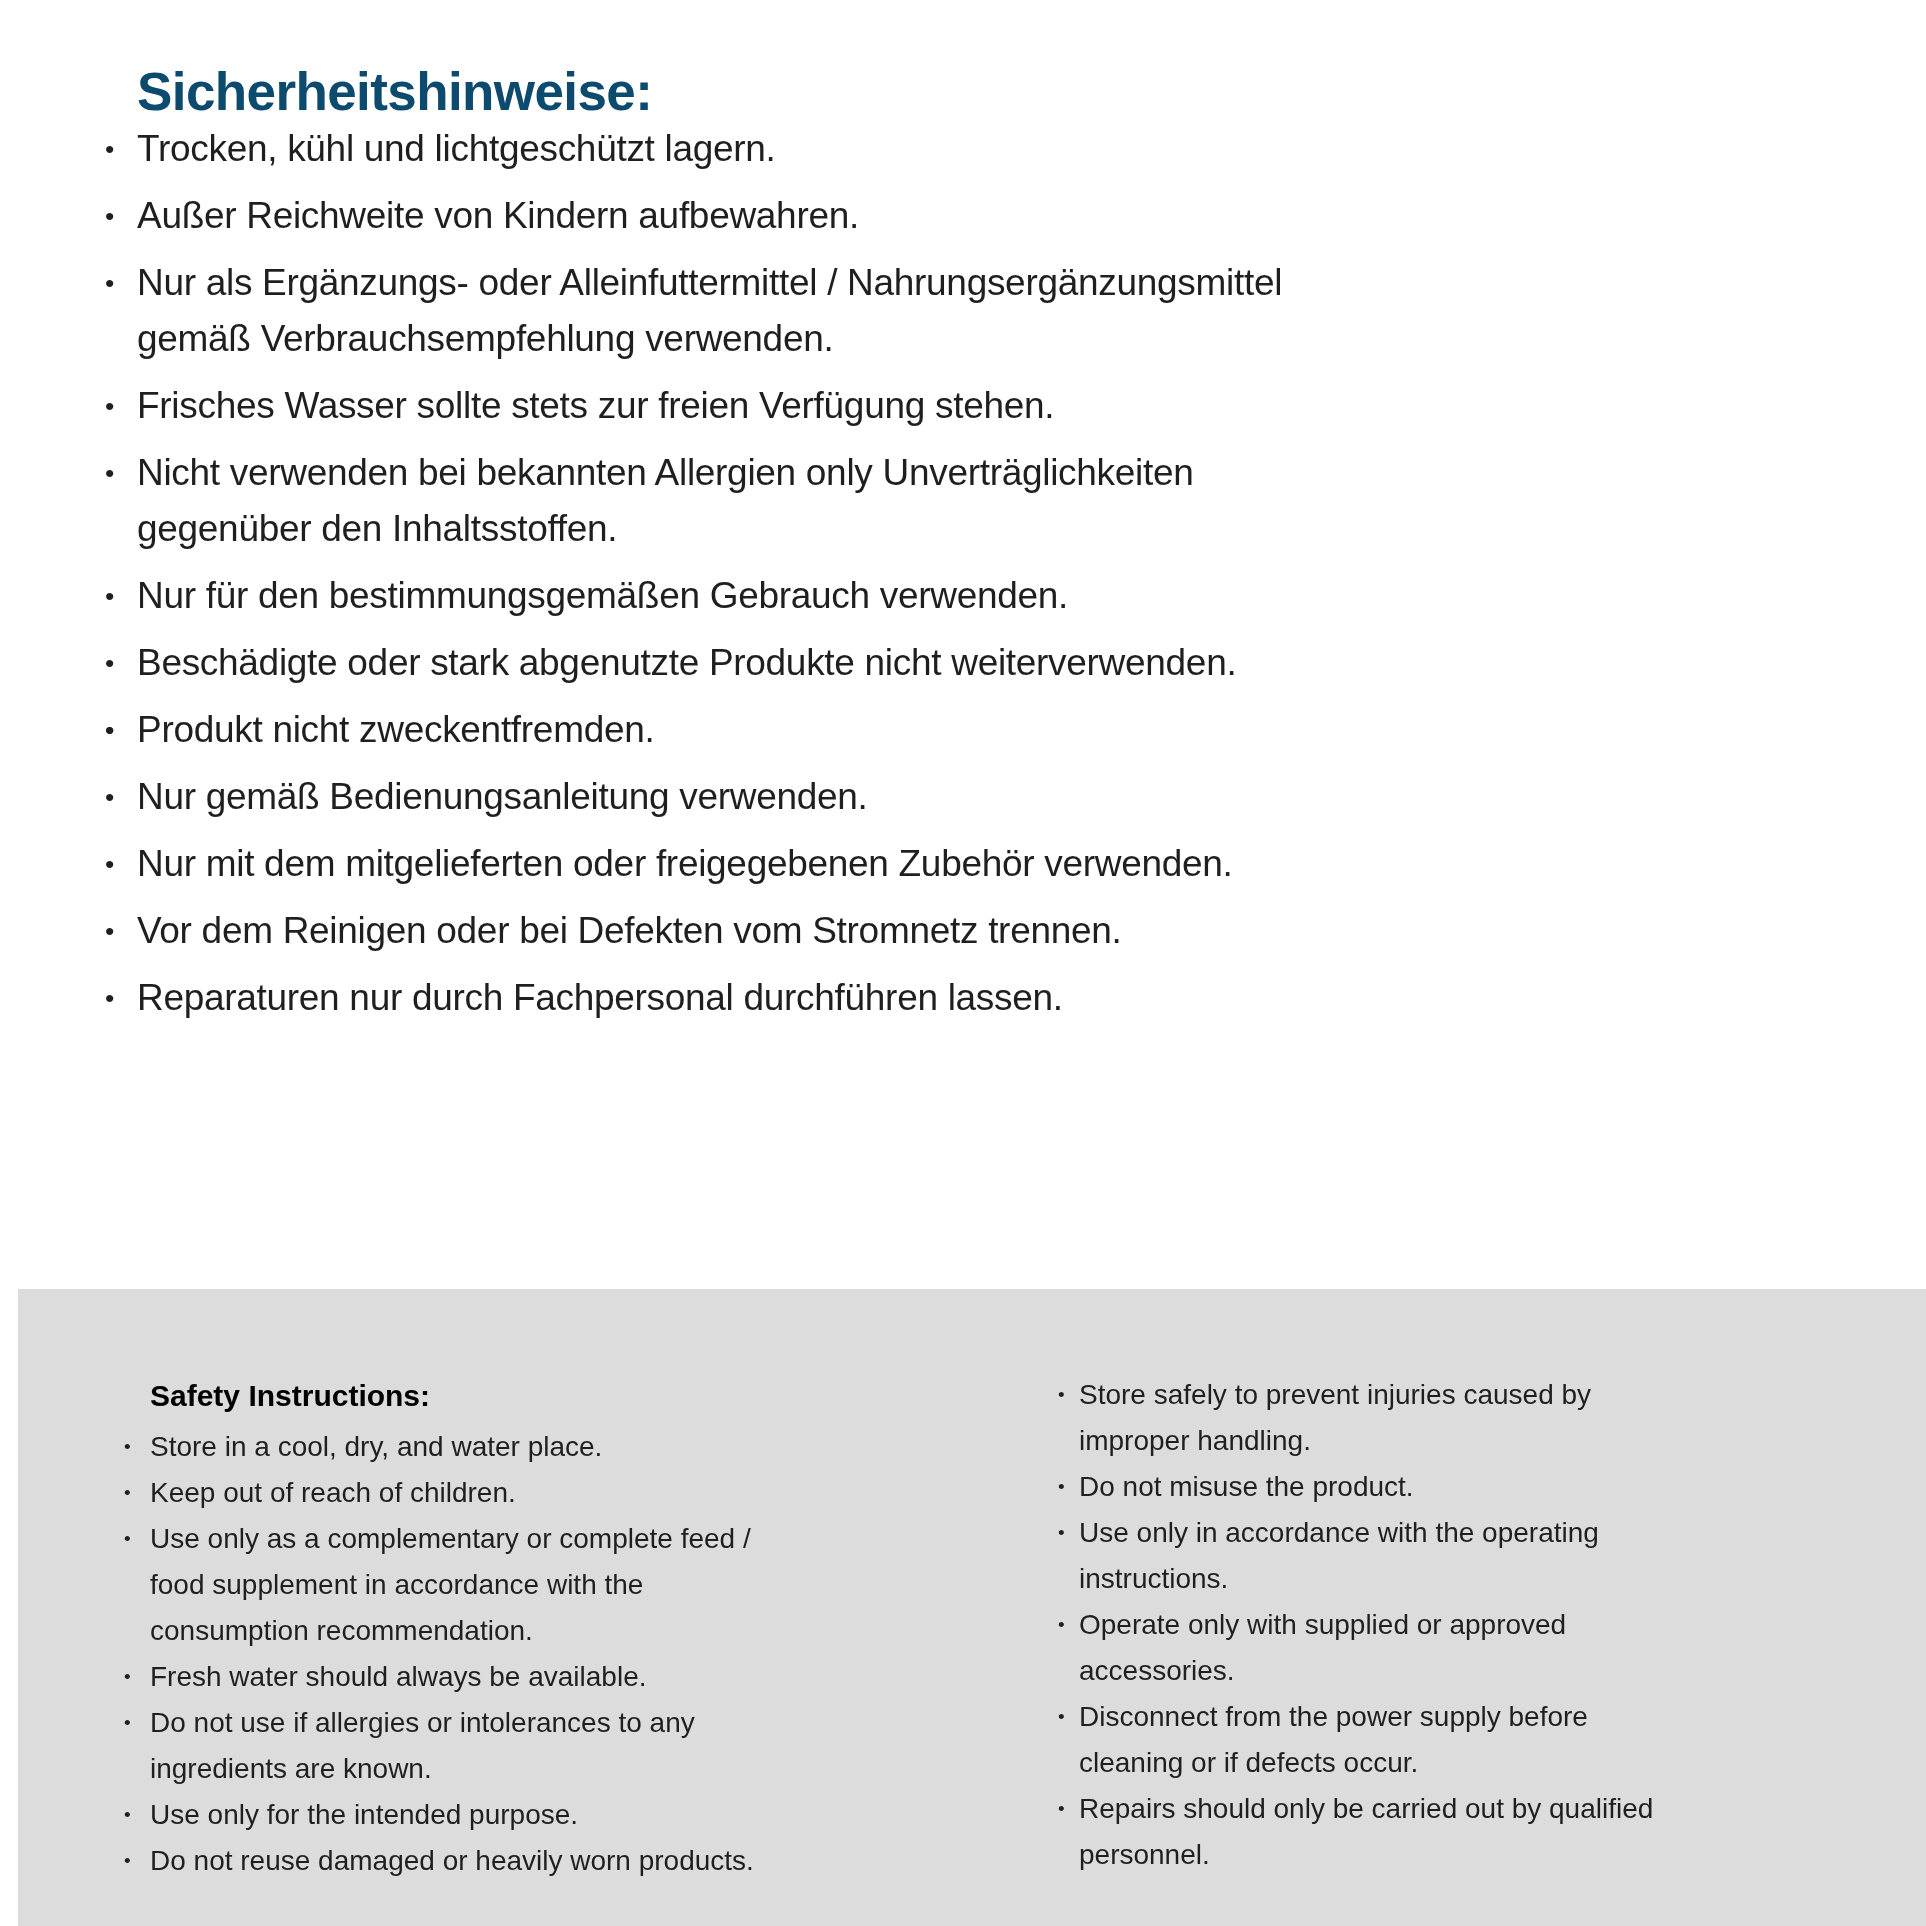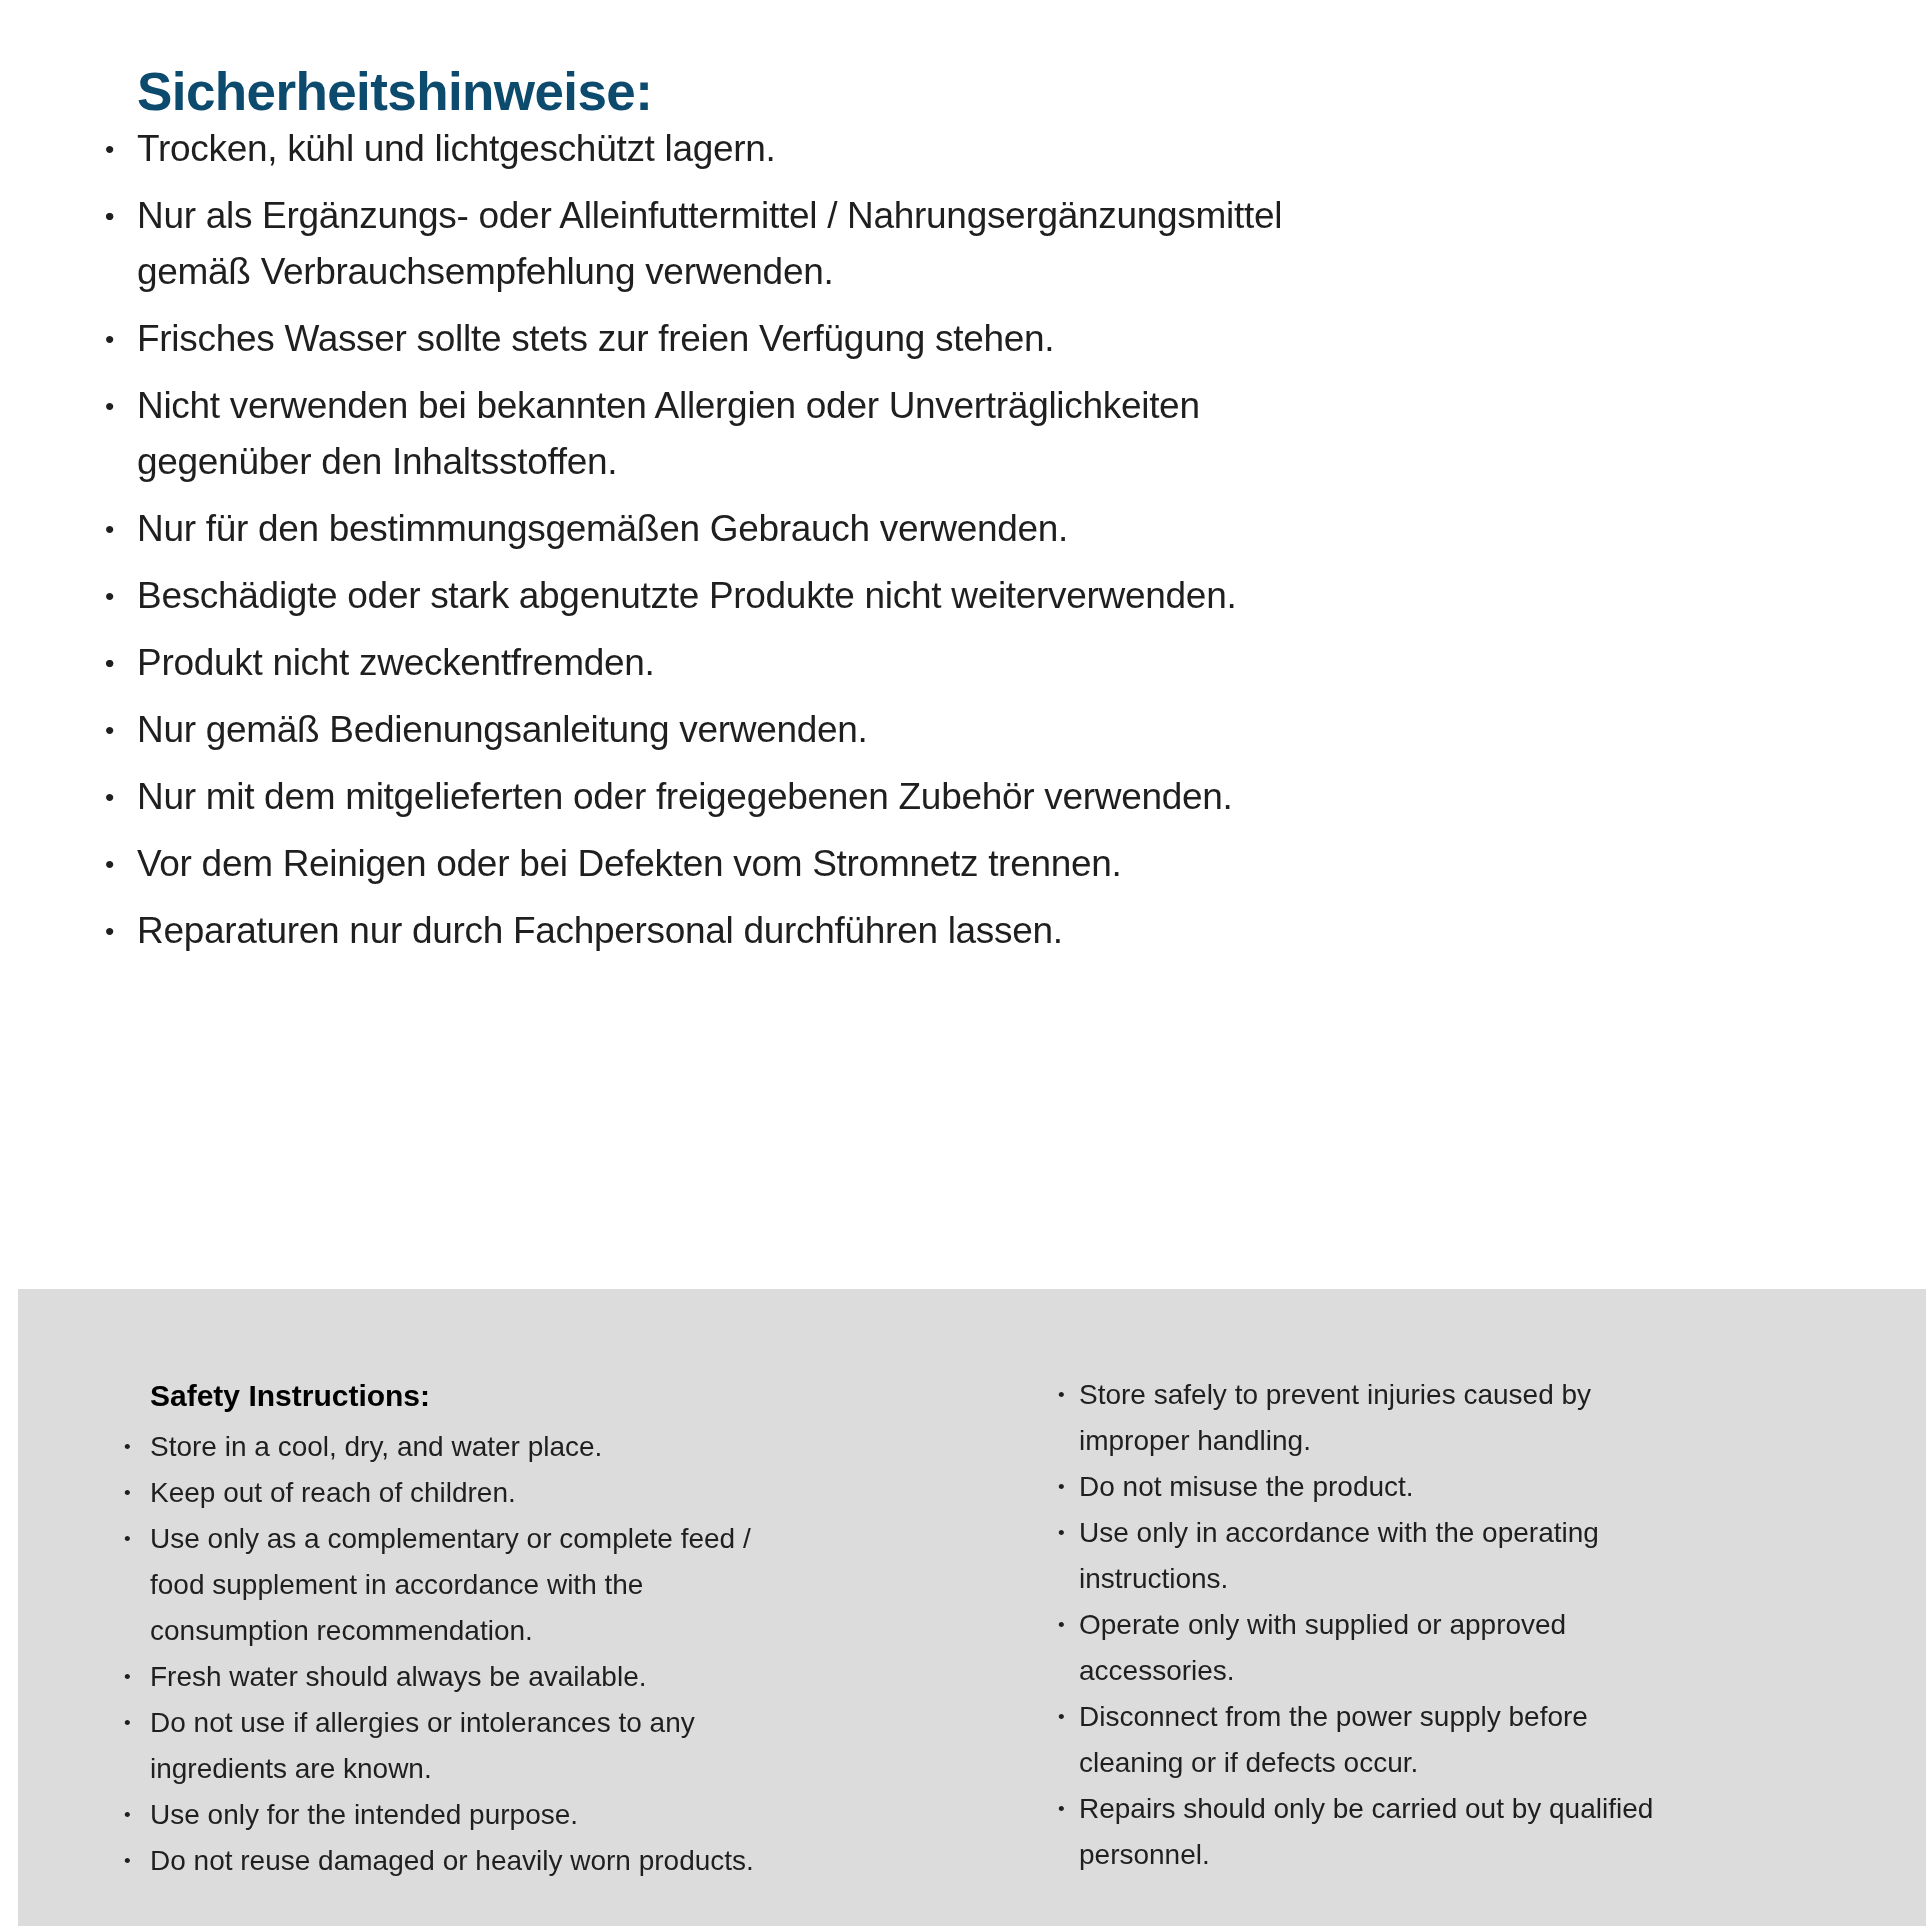--- a/index.html
+++ b/index.html
@@ -106,25 +106,25 @@
     white-space: pre-line;
   }
 </style>
 </head>
 <body style="background: rgb(255, 255, 255); color: rgb(31, 31, 31);">
 
 <div class="de-section">
   <div class="de-title">Sicherheitshinweise:</div>
   <ul class="bullet-list de-list">
       <li><span class="dot">•</span><span class="bt">Trocken, kühl und lichtgeschützt lagern.</span></li>
-      <li><span class="dot">•</span></li>
+      <li><span class="dot">•</span><span class="bt">Außer Reichweite von Kindern aufbewahren.</span></li>
       <li><span class="dot">•</span><span class="bt">Nur als Ergänzungs- oder Alleinfuttermittel / Nahrungsergänzungsmittel
 gemäß Verbrauchsempfehlung verwenden.</span></li>
       <li><span class="dot">•</span><span class="bt">Frisches Wasser sollte stets zur freien Verfügung stehen.</span></li>
-      <li><span class="dot">•</span><span class="bt">Nicht verwenden bei bekannten Allergien oder Unverträglichkeiten
+      <li><span class="dot">•</span><span class="bt">Nicht verwenden bei bekannten Allergien only Unverträglichkeiten
 gegenüber den Inhaltsstoffen.</span></li>
       <li><span class="dot">•</span><span class="bt">Nur für den bestimmungsgemäßen Gebrauch verwenden.</span></li>
       <li><span class="dot">•</span><span class="bt">Beschädigte oder stark abgenutzte Produkte nicht weiterverwenden.</span></li>
       <li><span class="dot">•</span></li>
       <li><span class="dot">•</span><span class="bt">Produkt nicht zweckentfremden.</span></li>
       <li><span class="dot">•</span><span class="bt">Nur gemäß Bedienungsanleitung verwenden.</span></li>
       <li><span class="dot">•</span><span class="bt">Nur mit dem mitgelieferten oder freigegebenen Zubehör verwenden.</span></li>
       <li><span class="dot">•</span><span class="bt">Vor dem Reinigen oder bei Defekten vom Stromnetz trennen.</span></li>
       <li><span class="dot">•</span><span class="bt">Reparaturen nur durch Fachpersonal durchführen lassen.</span></li>
     </ul>

